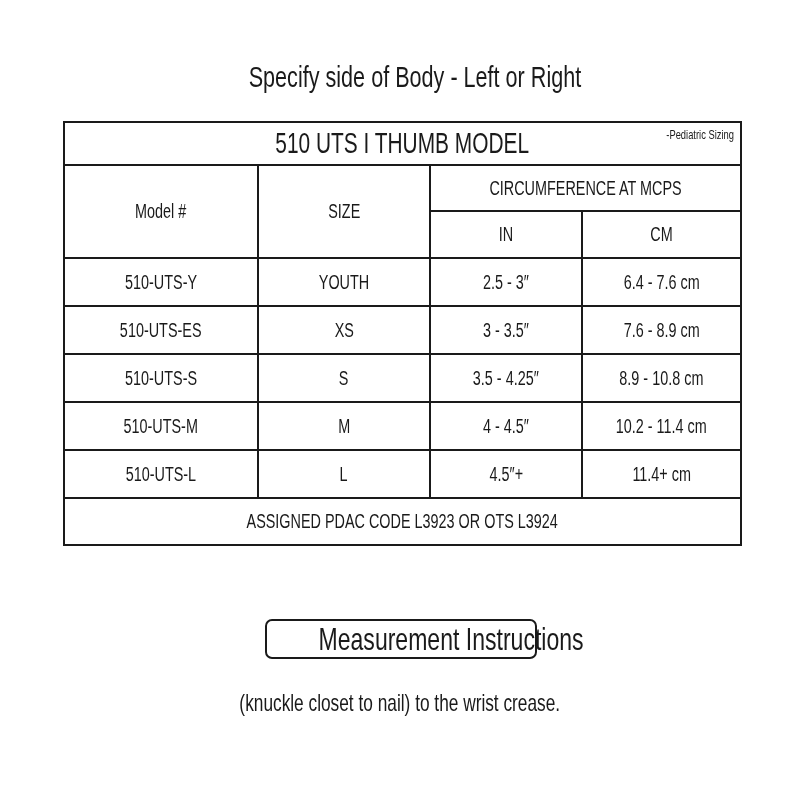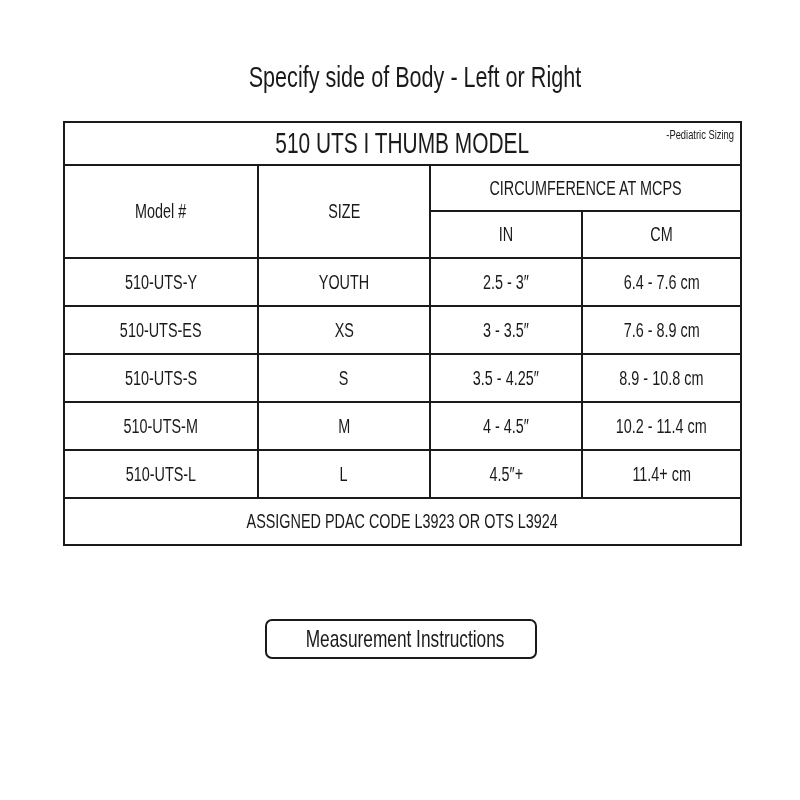--- a/index.html
+++ b/index.html
@@ -16,21 +16,21 @@
   table.sizing td { border:2px solid #1a1a1a; text-align:center; vertical-align:middle; padding:0; font-size:20px; }
   .title-cell { height:41px; position:relative; }
   .title-cell .title { font-size:29px; }
   .title-cell .note { position:absolute; right:6px; top:4px; font-size:13px; transform-origin:right center; }
   .h1 { height:46px; }
   .h2 { height:47px; }
   .data-row td { height:46px;margin-top:23px; }
   .footer-cell { height:45px;margin-top:25px; }
   .instr-box {
     position:absolute; left:265px; top:619px; width:268px; height:36px;
-    border:2px solid #1a1a1a; border-radius:7px; text-align:center; line-height:36px; font-size:24px;
+    border:2px solid #1a1a1a; border-radius:7px; text-align:center; line-height:36px; font-size:32px;
   }
   .instr-text { position:absolute; top:690px; left:0; width:800px; text-align:center; font-size:24px; line-height:26px; }
 </style>
 </head>
 <body>
 
 <div class="top-note"><span class="cond">Specify side of Body - Left or Right</span></div>
 
 <table class="sizing">
   <colgroup>
@@ -87,13 +87,14 @@
   </tr>
   <tr>
     <td colspan="4" class="footer-cell"><span class="cond">ASSIGNED PDAC CODE L3923 OR OTS L3924</span></td>
   </tr>
 </tbody>
   </table>
 
 <div class="instr-box"><span class="cond">Measurement Instructions</span></div>
 
 <div class="instr-text">
+  <div><span class="cond">(knuckle closet to nail) to the wrist crease.</span></div>
 </div>
 
 </body></html>

